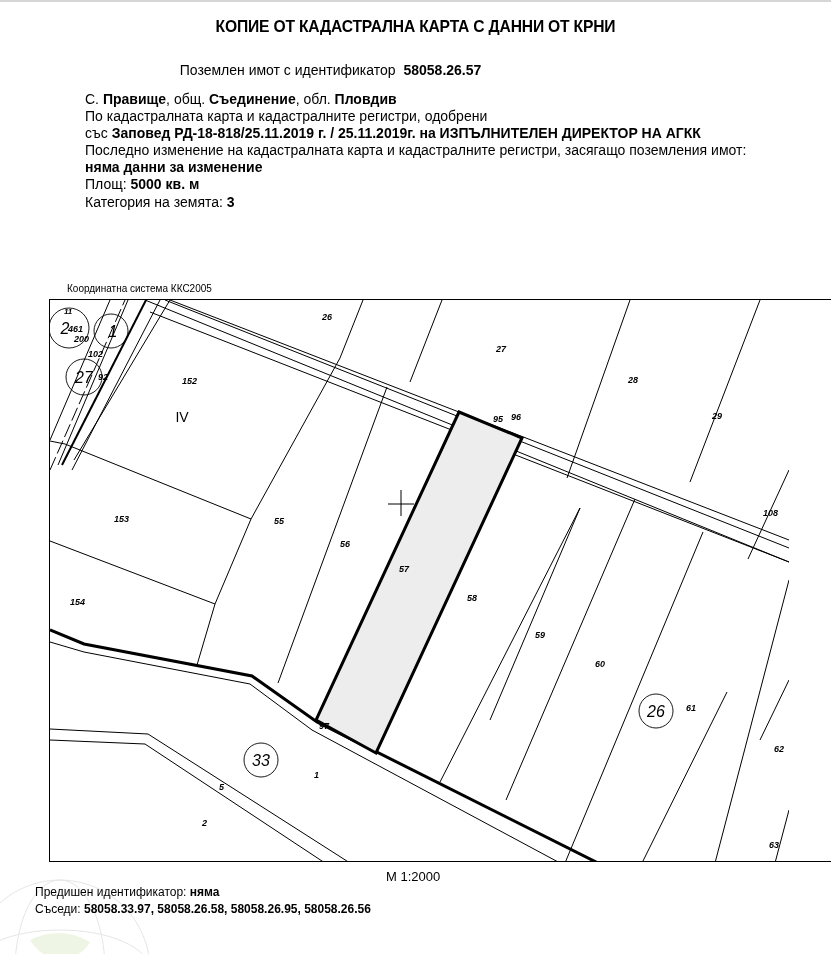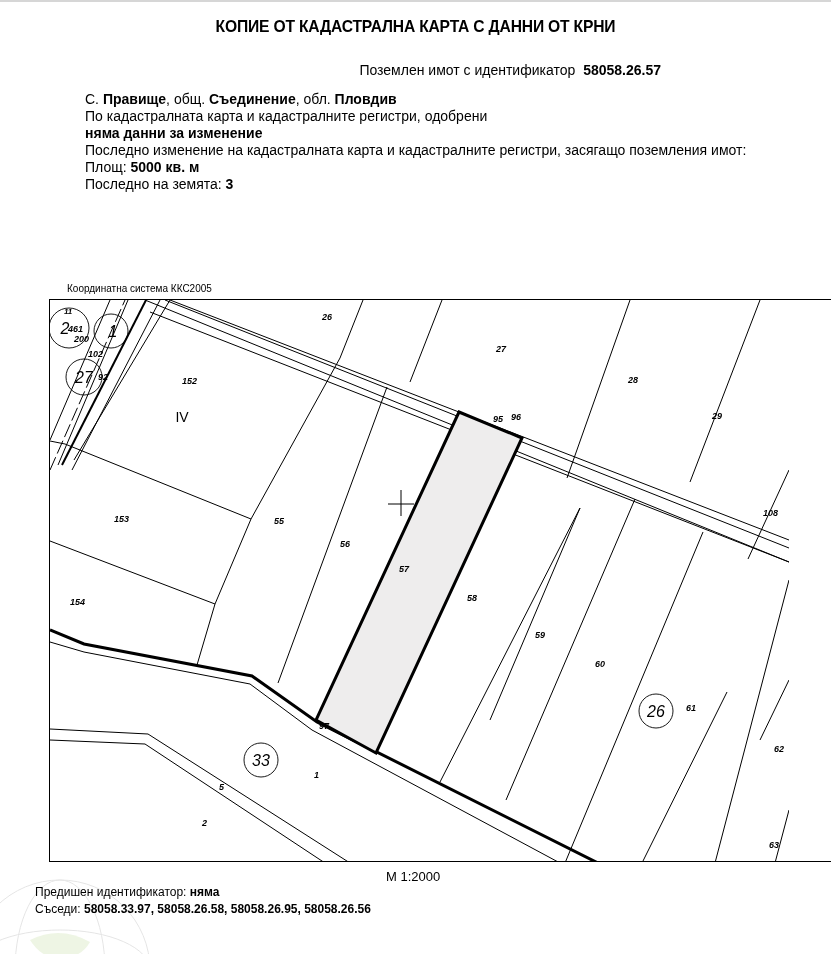--- a/index.html
+++ b/index.html
@@ -1,21 +1,21 @@
 <!DOCTYPE html>
 <html><head>
 <meta charset="utf-8">
 <style>
   html, body { margin: 0; padding: 0; background: #ffffff; }
   body { width: 831px; height: 954px; position: relative; overflow: hidden;
          font-family: "Liberation Sans", "DejaVu Sans", sans-serif; color: #000; }
   .topline { position: absolute; left: 0; top: 0; width: 831px; height: 2px; background: #d6d6d6; }
   .title { position: absolute; left: 0; top: 17px; width: 831px; text-align: center;
            font-size: 17px; font-weight: bold; letter-spacing: -0.2px; transform: scaleX(0.92); }
-  .ident { position: absolute; left: 0; top: 62px; width: 661px; text-align: right; font-size: 14px; }
+  .ident { position: absolute; left: 0; top: 62px; width: 661px; text-align: center; font-size: 14px; }
   .ident b { margin-left: 4px; }
   .info { position: absolute; left: 41px; top: 91px; font-size: 14px; line-height: 17.1px; }
   .info .line { white-space: nowrap; margin-left: 44px; }
   .coord { position: absolute; left: 51px; top: 283px; font-size: 10px; margin-left: 16px; }
   .map { position: absolute; left: 49px; top: 299px; width: 792px; height: 563px;
          border: 1px solid #000; box-sizing: border-box; overflow: hidden; background: #fff; }
   .map svg { position: absolute; left: 0; top: 0; }
   .scale { position: absolute; left: 386px; top: 869px; font-size: 13px; font-weight: normal; }
   .footer { position: absolute; left: 35px; top: 884px; font-size: 12px; line-height: 17px; }
   .watermark { position: absolute; left: -40px; top: 870px; width: 200px; height: 200px; opacity: 0.35; }
@@ -30,24 +30,27 @@
 <div class="ident">
   <span>Поземлен имот с  идентификатор</span>
   <b>58058.26.57</b>
 </div>
 
 <div class="info">
   <div class="line">
     <span>С. </span><b>Правище</b><span>, общ. </span><b>Съединение</b><span>, обл. </span><b>Пловдив</b>
   </div>
   <div class="line">По кадастралната карта и кадастралните регистри, одобрени</div>
+  <div class="line">
+    <span>със </span><b>Заповед РД-18-818/25.11.2019 г. / 25.11.2019г. на ИЗПЪЛНИТЕЛЕН ДИРЕКТОР НА АГКК</b>
+  </div>
+  <div class="line">Последно изменение на кадастралната карта и кадастралните регистри, засягащо поземления имот:</div>
   <div class="line"><b>няма данни за изменение</b></div>
-  <div class="line">Последно изменение на кадастралната карта и кадастралните регистри, засягащо поземления имот:</div>
   <div class="line"><span>Площ: </span><b>5000 кв. м</b></div>
-  <div class="line"><span>Последно на земята: </span><b>3</b></div>
+  <div class="line"><span>Категория на земята: </span><b>3</b></div>
 </div>
 
 <div class="coord">Координатна система ККС2005</div>
 
 <div class="map">
   <svg width="739" height="563" viewBox="0 0 739 563">
     <g fill="none" stroke="#000" stroke-width="1">
 
       <line x1="0" y1="140" x2="60" y2="0"></line>
       <line x1="8" y1="165" x2="78" y2="0"></line>

